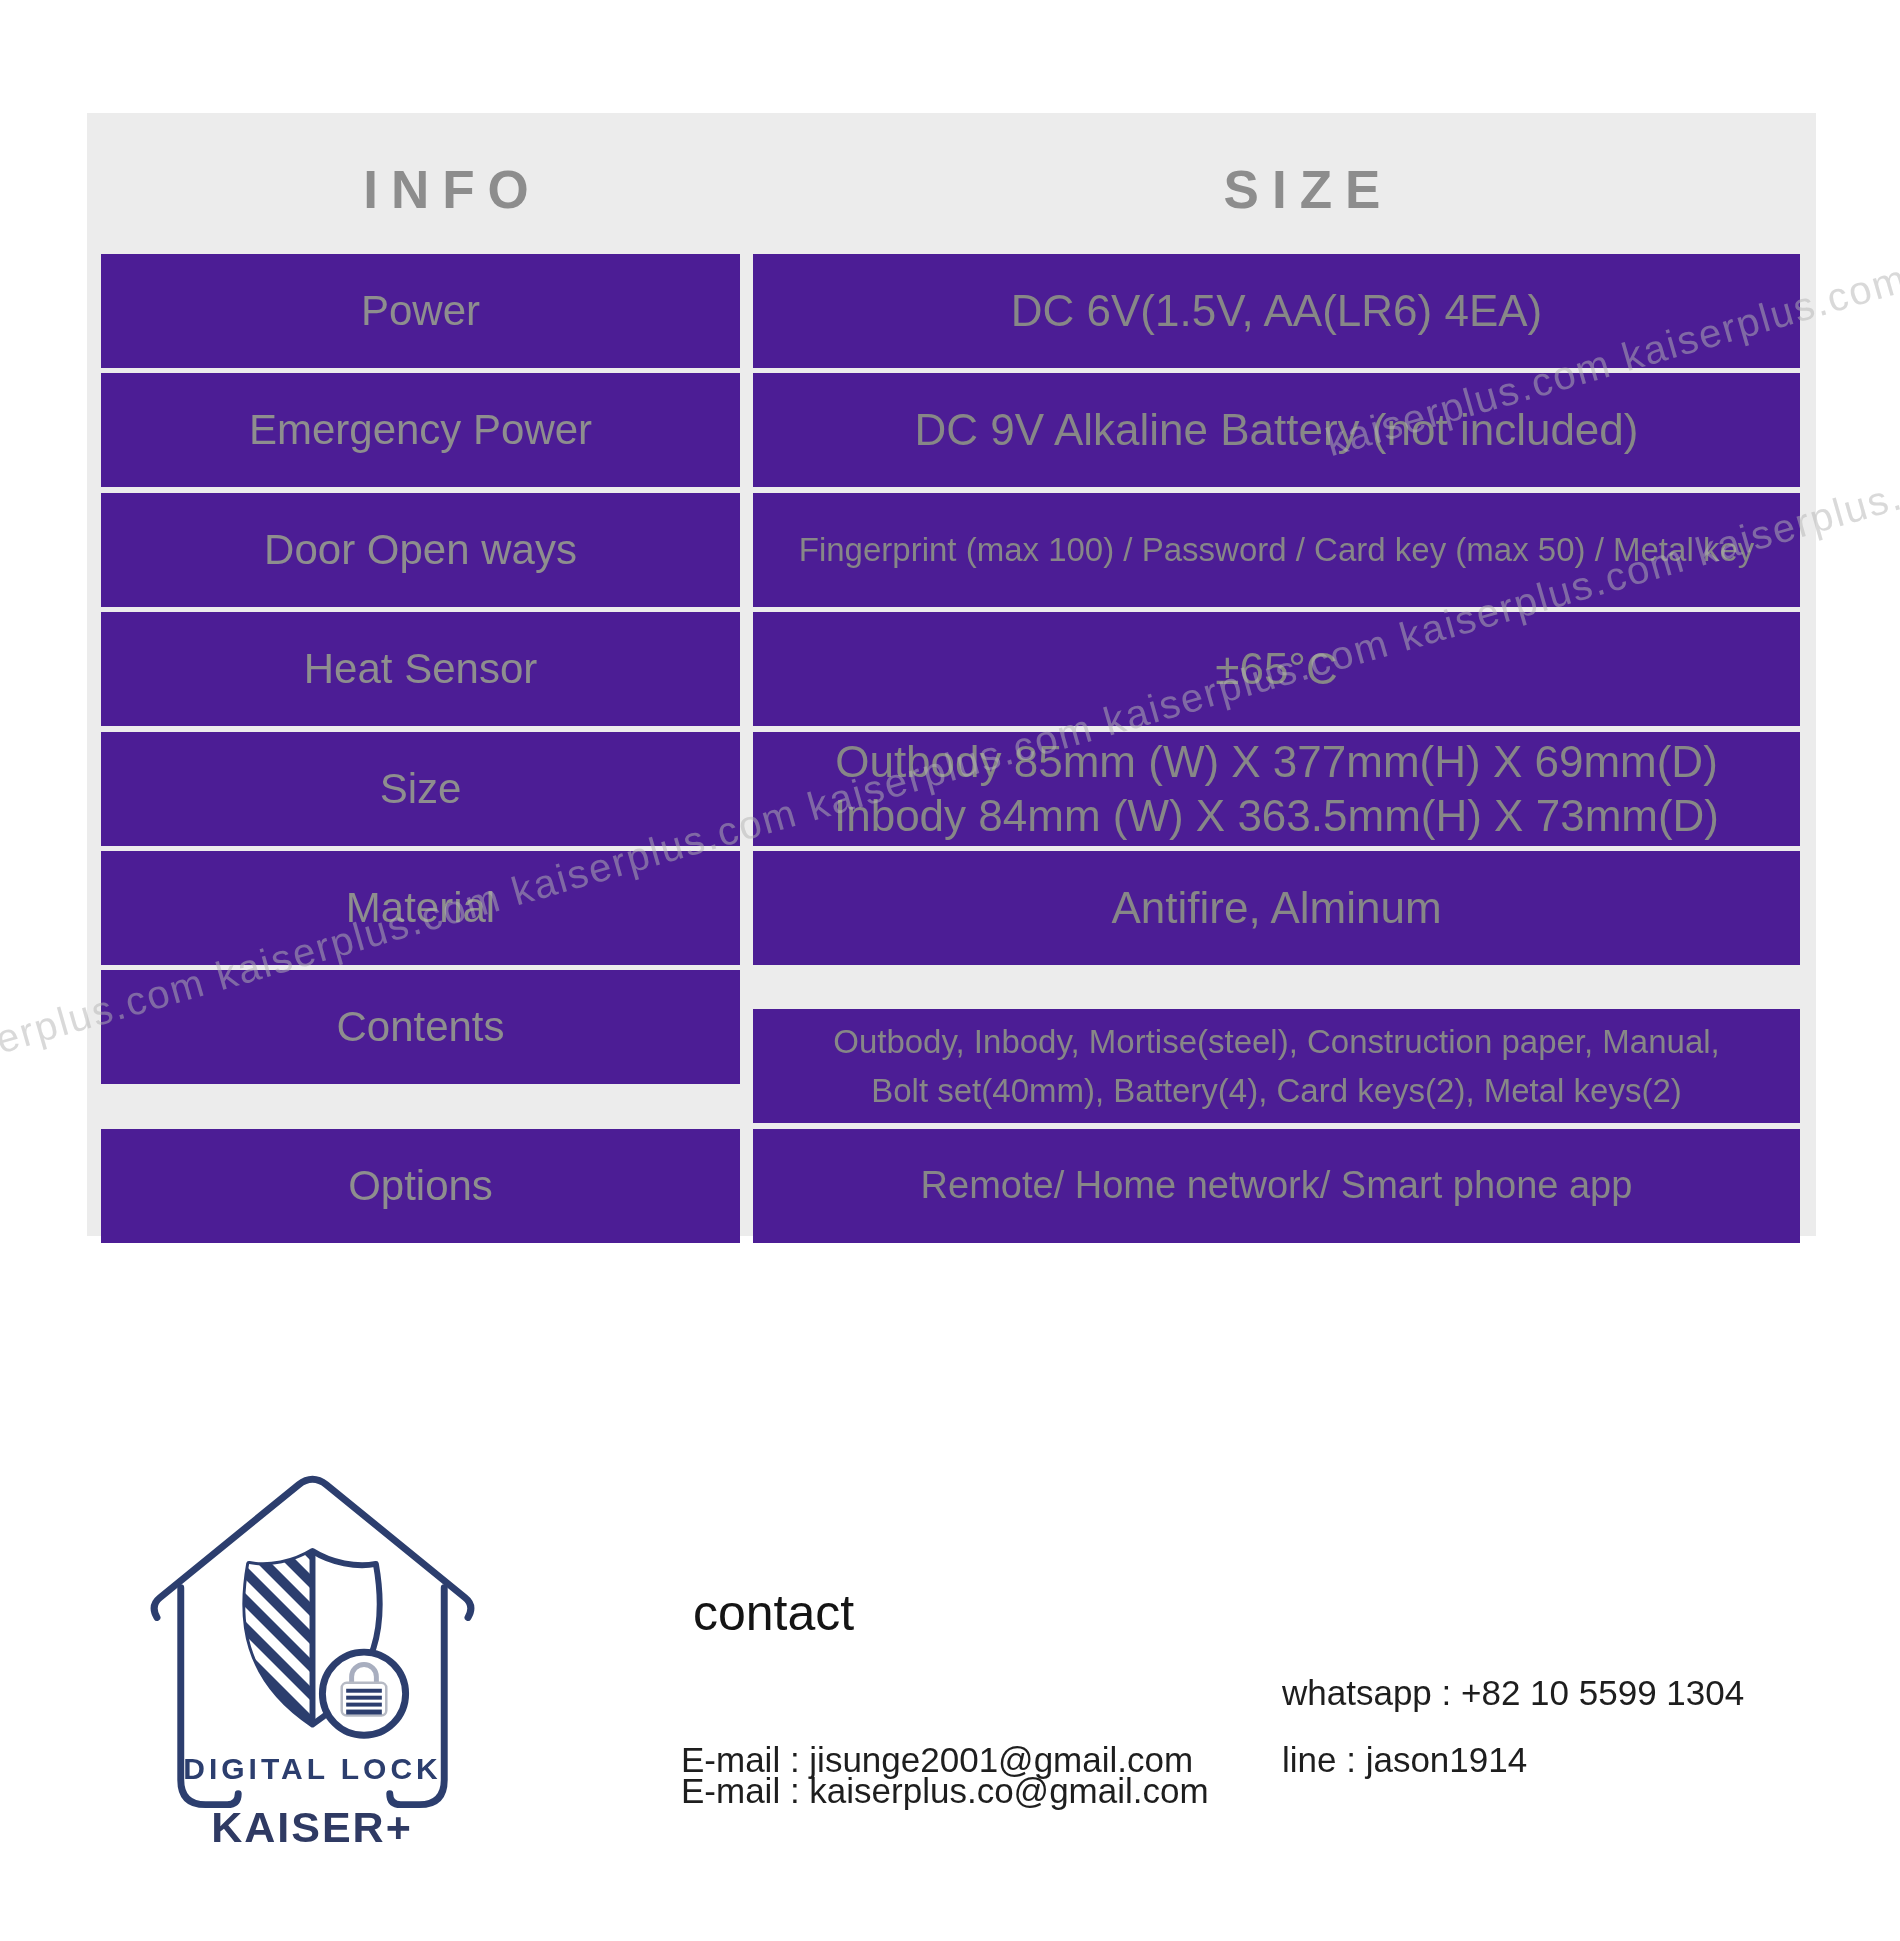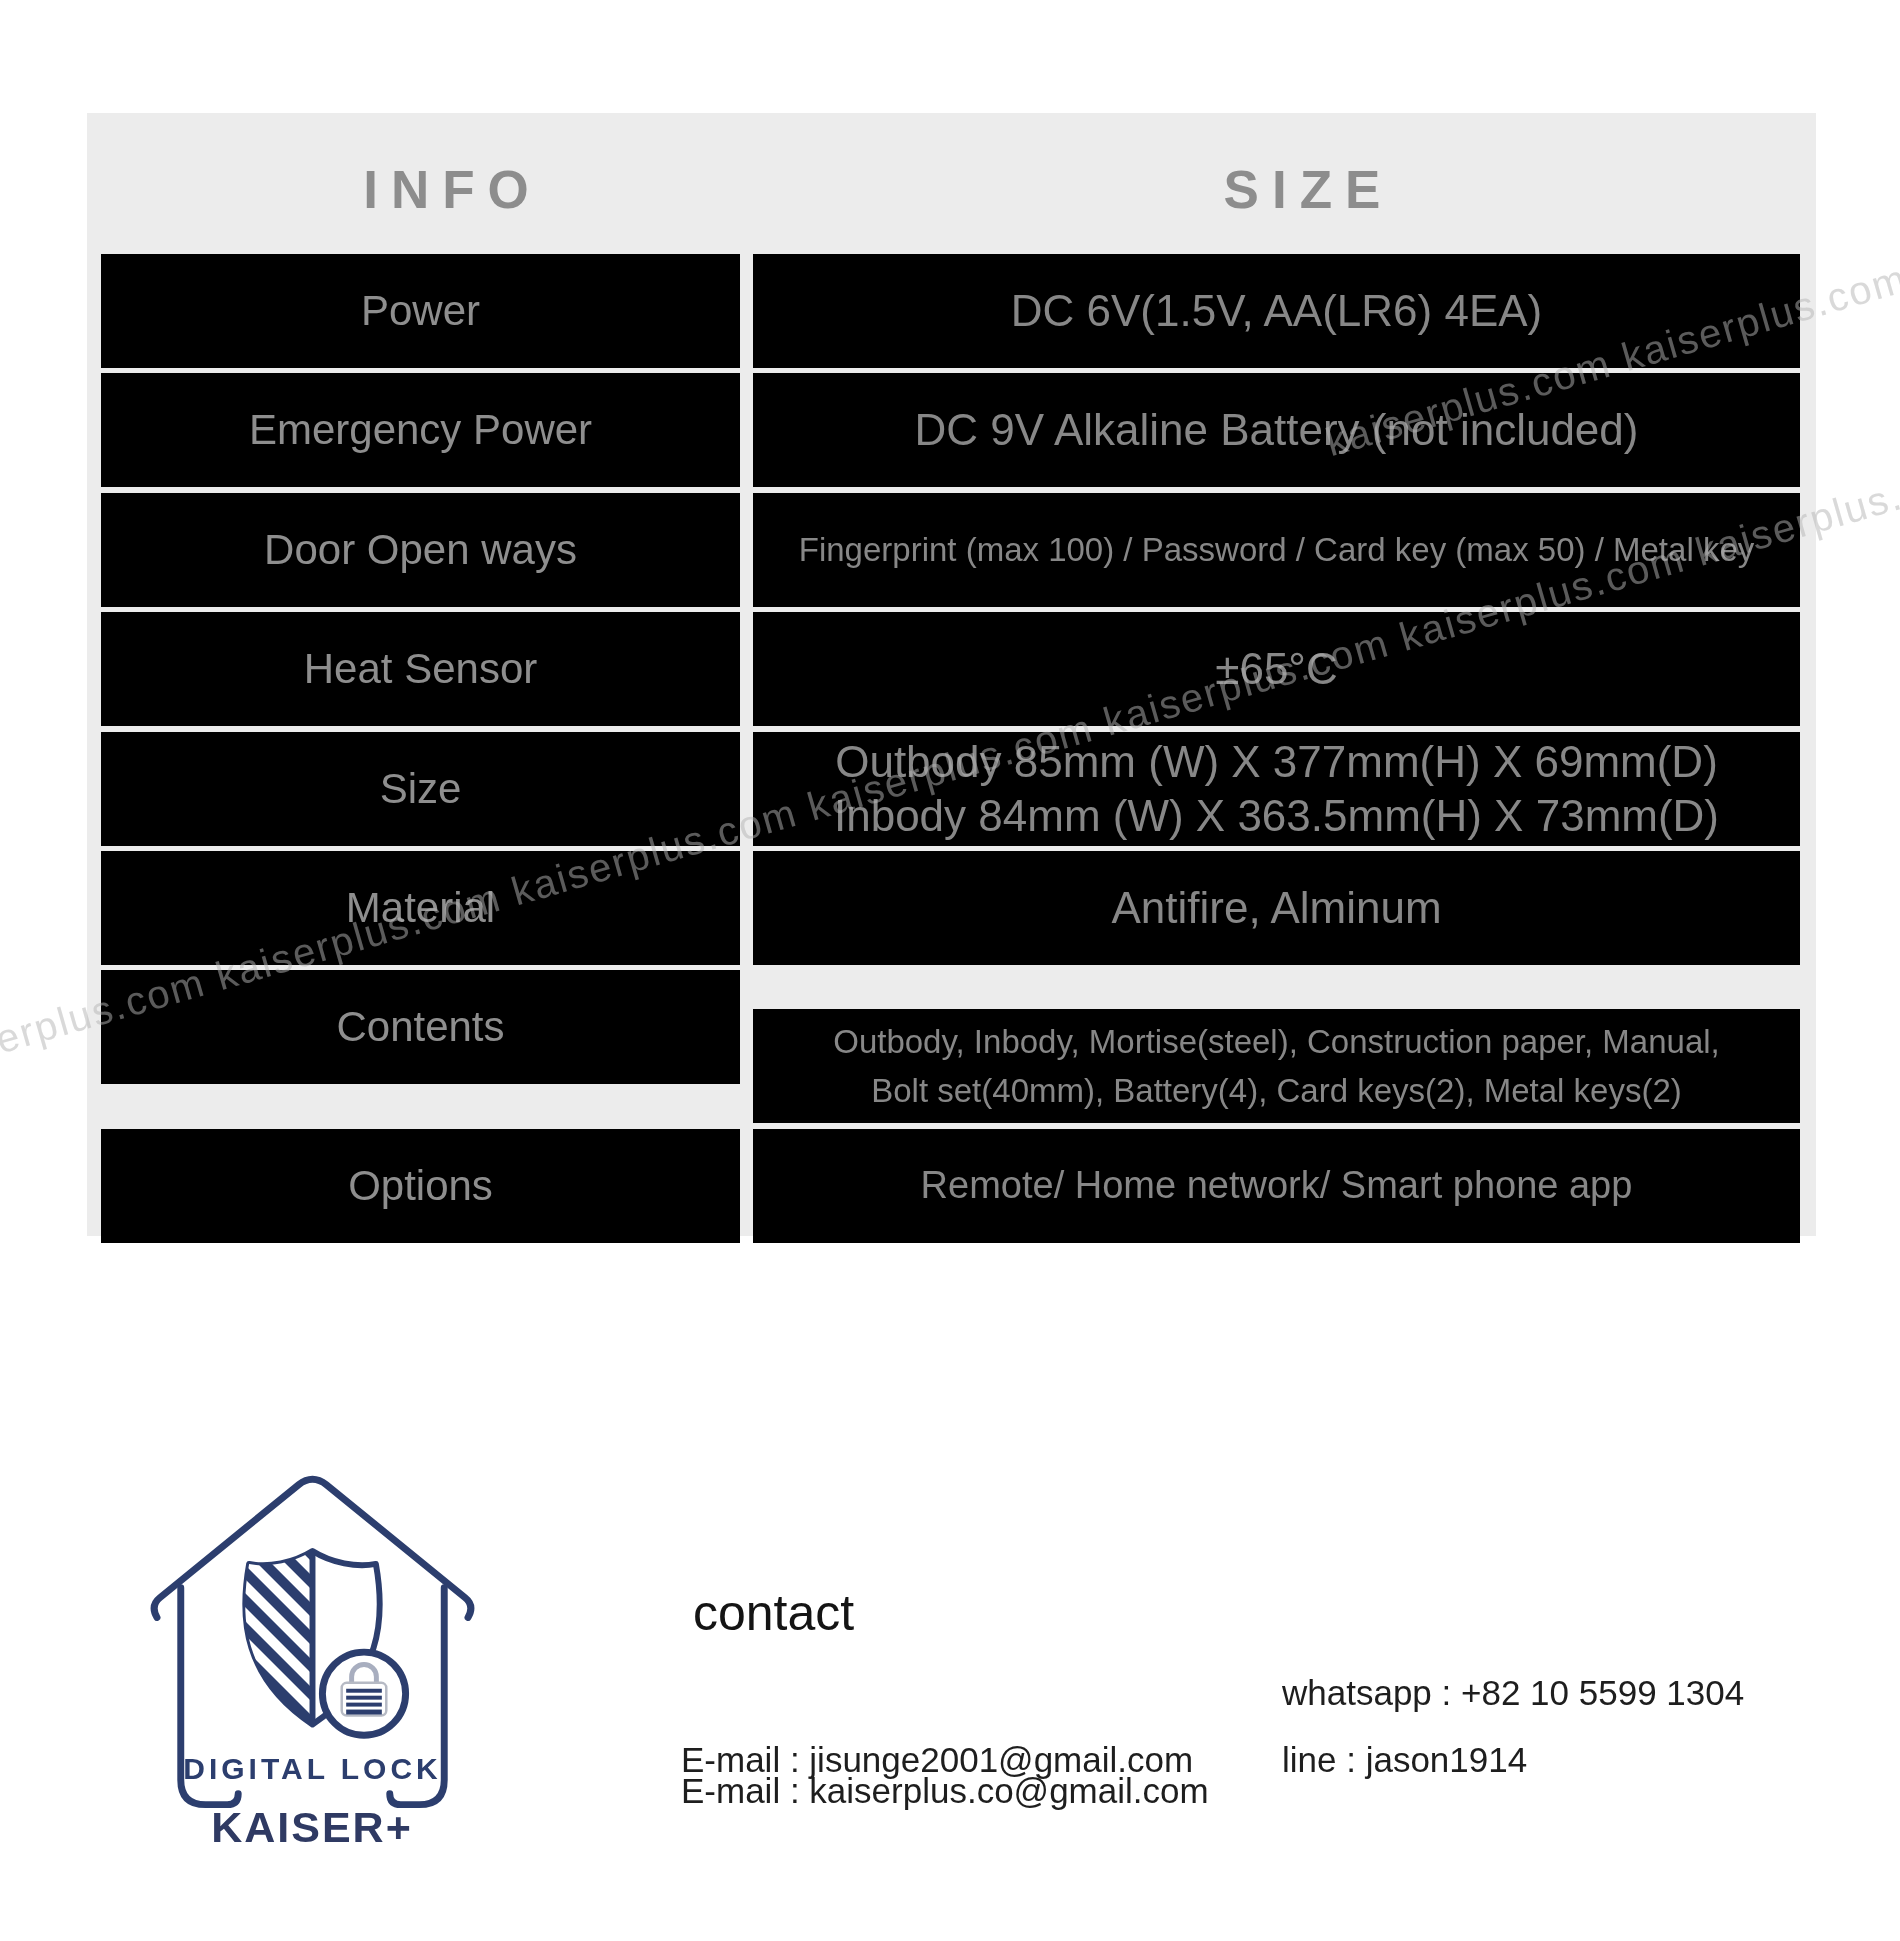--- a/index.html
+++ b/index.html
@@ -40,21 +40,21 @@
   .thead-cell span {
     font-size:53px; font-weight:bold; color:#8d8d8d;
     letter-spacing:13px; transform:translateX(32px);
   }
   .col-l { width:639px; }
   .col-gap { width:13px; flex:none; }
   .col-r { width:1047px; }
 
   .trow { display:flex; margin-bottom:5.4px; }
   .tcell {
-    background:#000000; height:114px;
+    background:#4c1d95; height:114px;
     display:flex; flex-direction:column; justify-content:center; align-items:center;
     text-align:center;
   }
   .label-cell { width:639px; font-size:42px; color:#8e8e8e; }
   .value-cell { width:1047px; margin-left:13px; font-size:44px; color:#878787; line-height:1.2; }
   .value-cell.fs33 { font-size:33px; }
   .value-cell.fs38 { font-size:38px; }
   .value-cell.fs40 { font-size:44px; }
   .value-cell.multiline { line-height:1.22; }
   .value-cell.fs33.multiline { line-height:1.5;margin-top:39px; }

